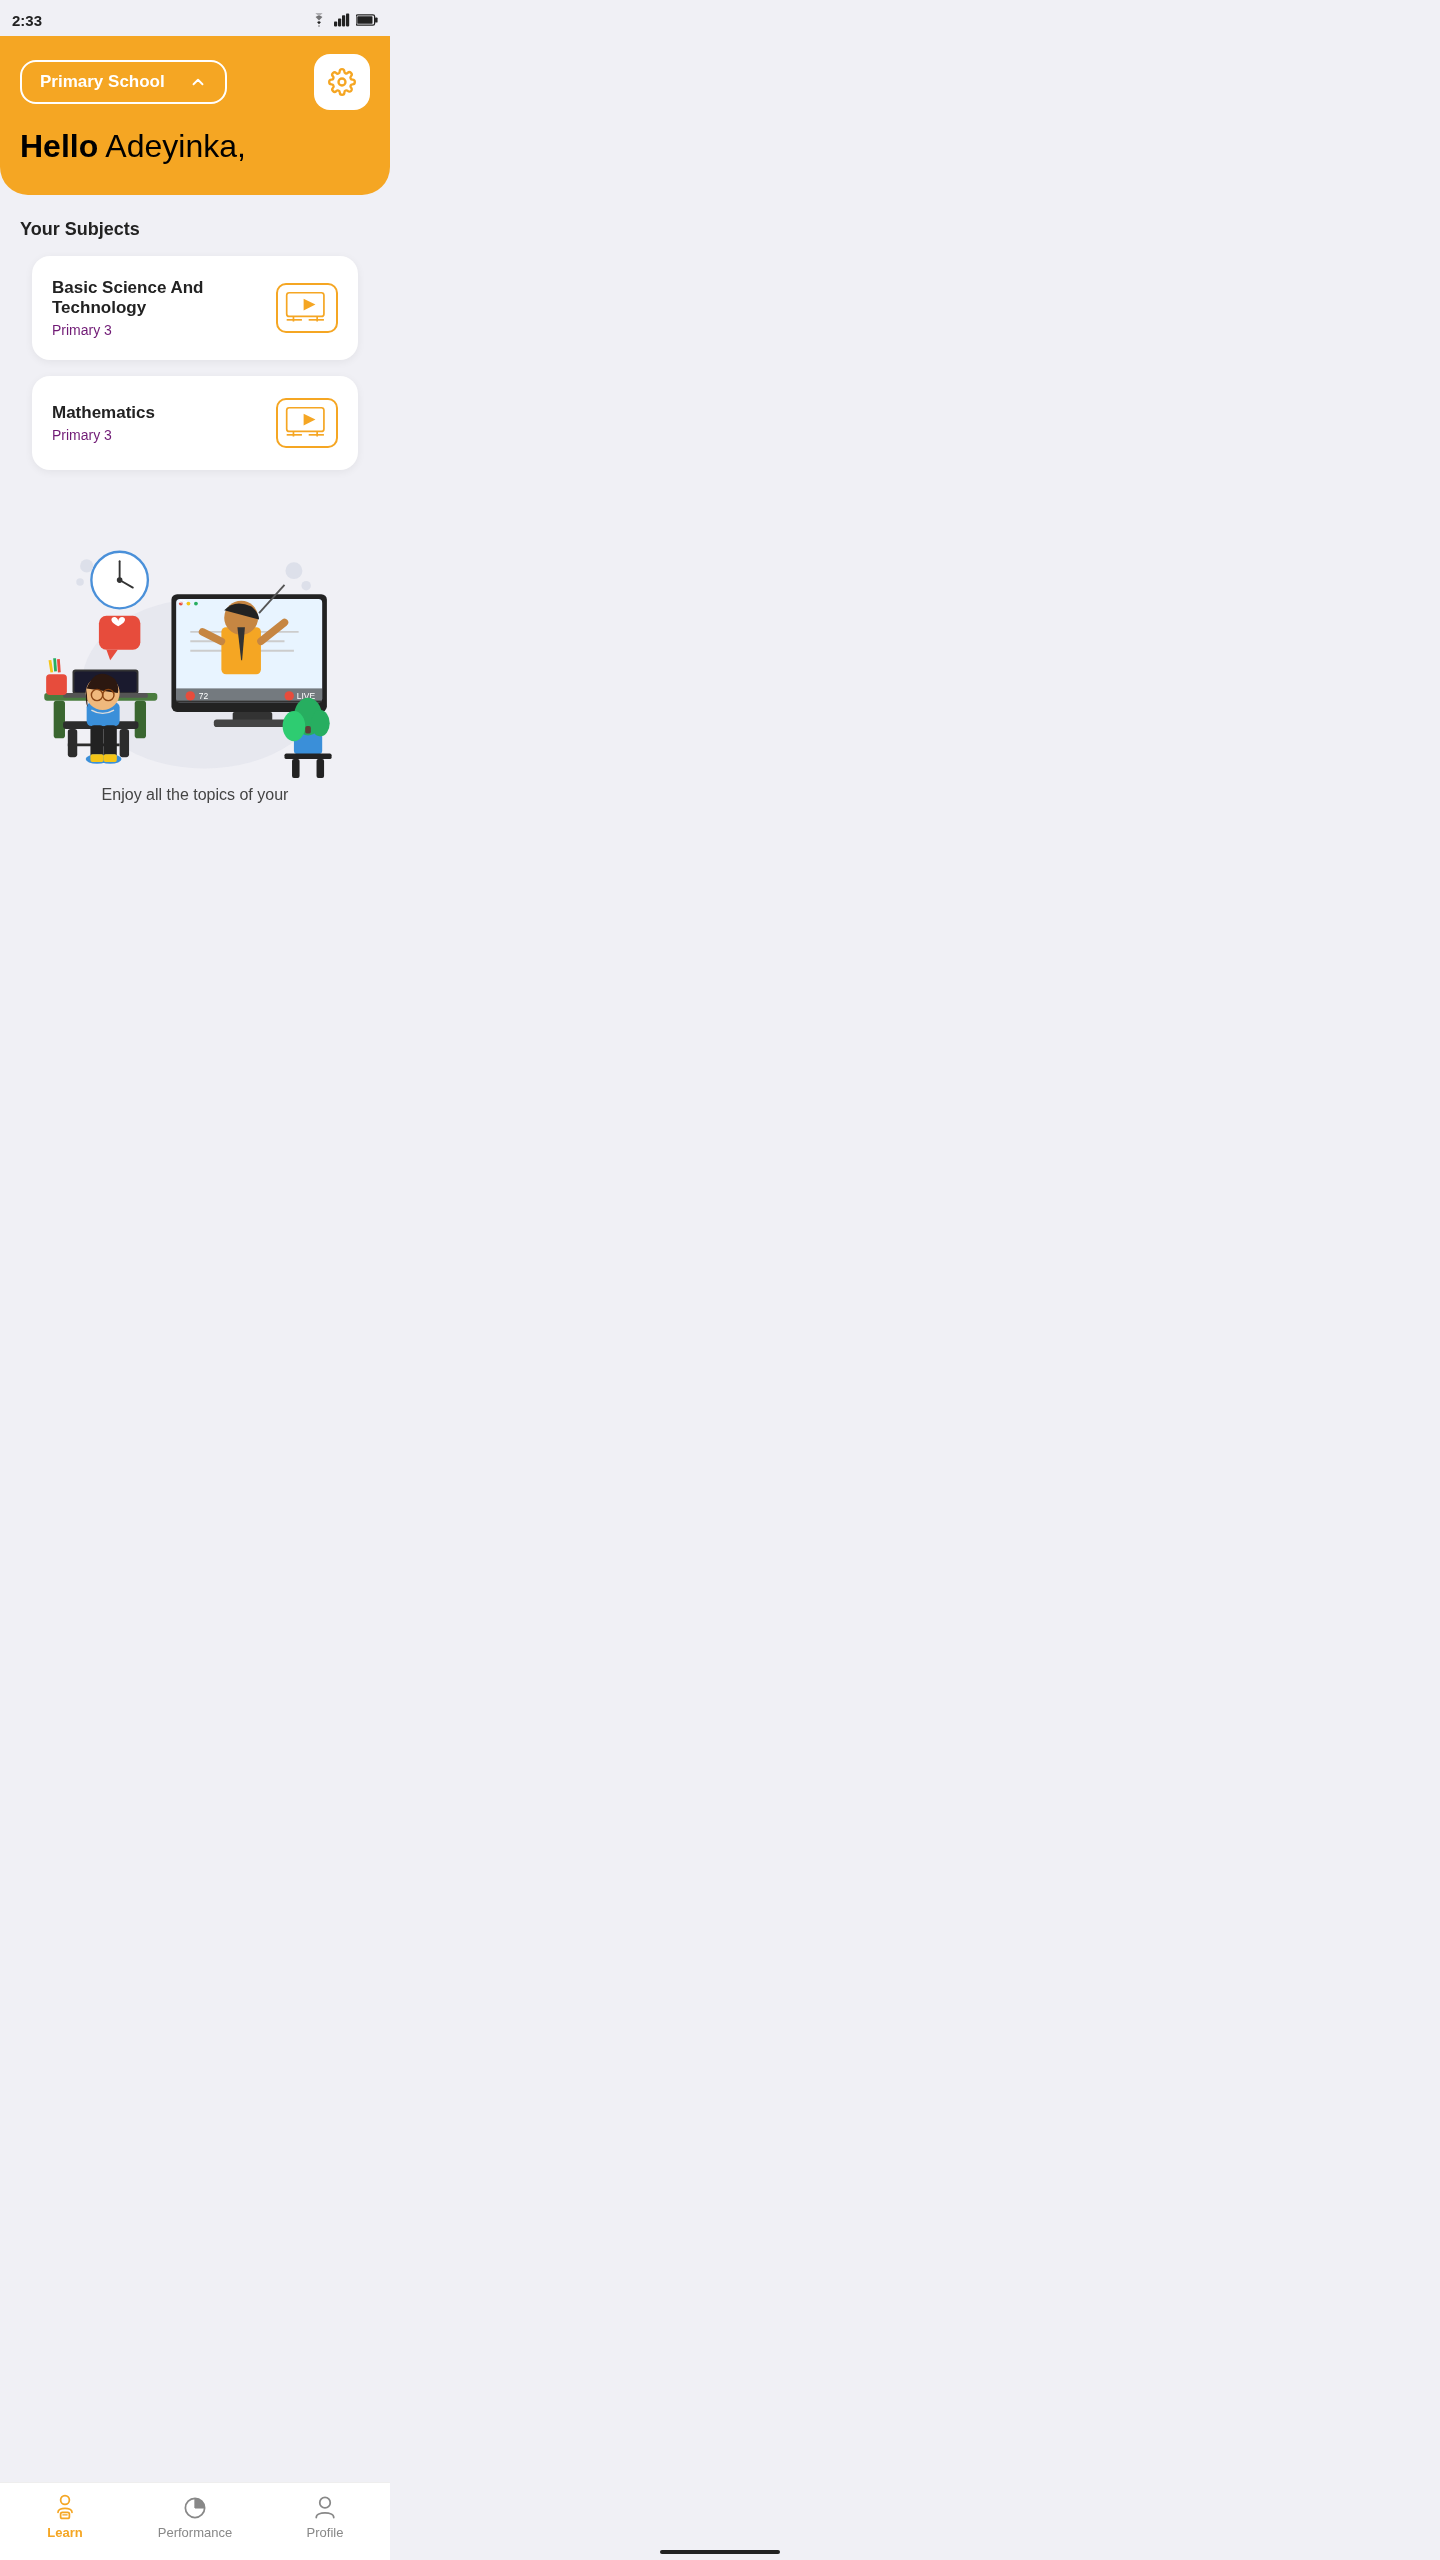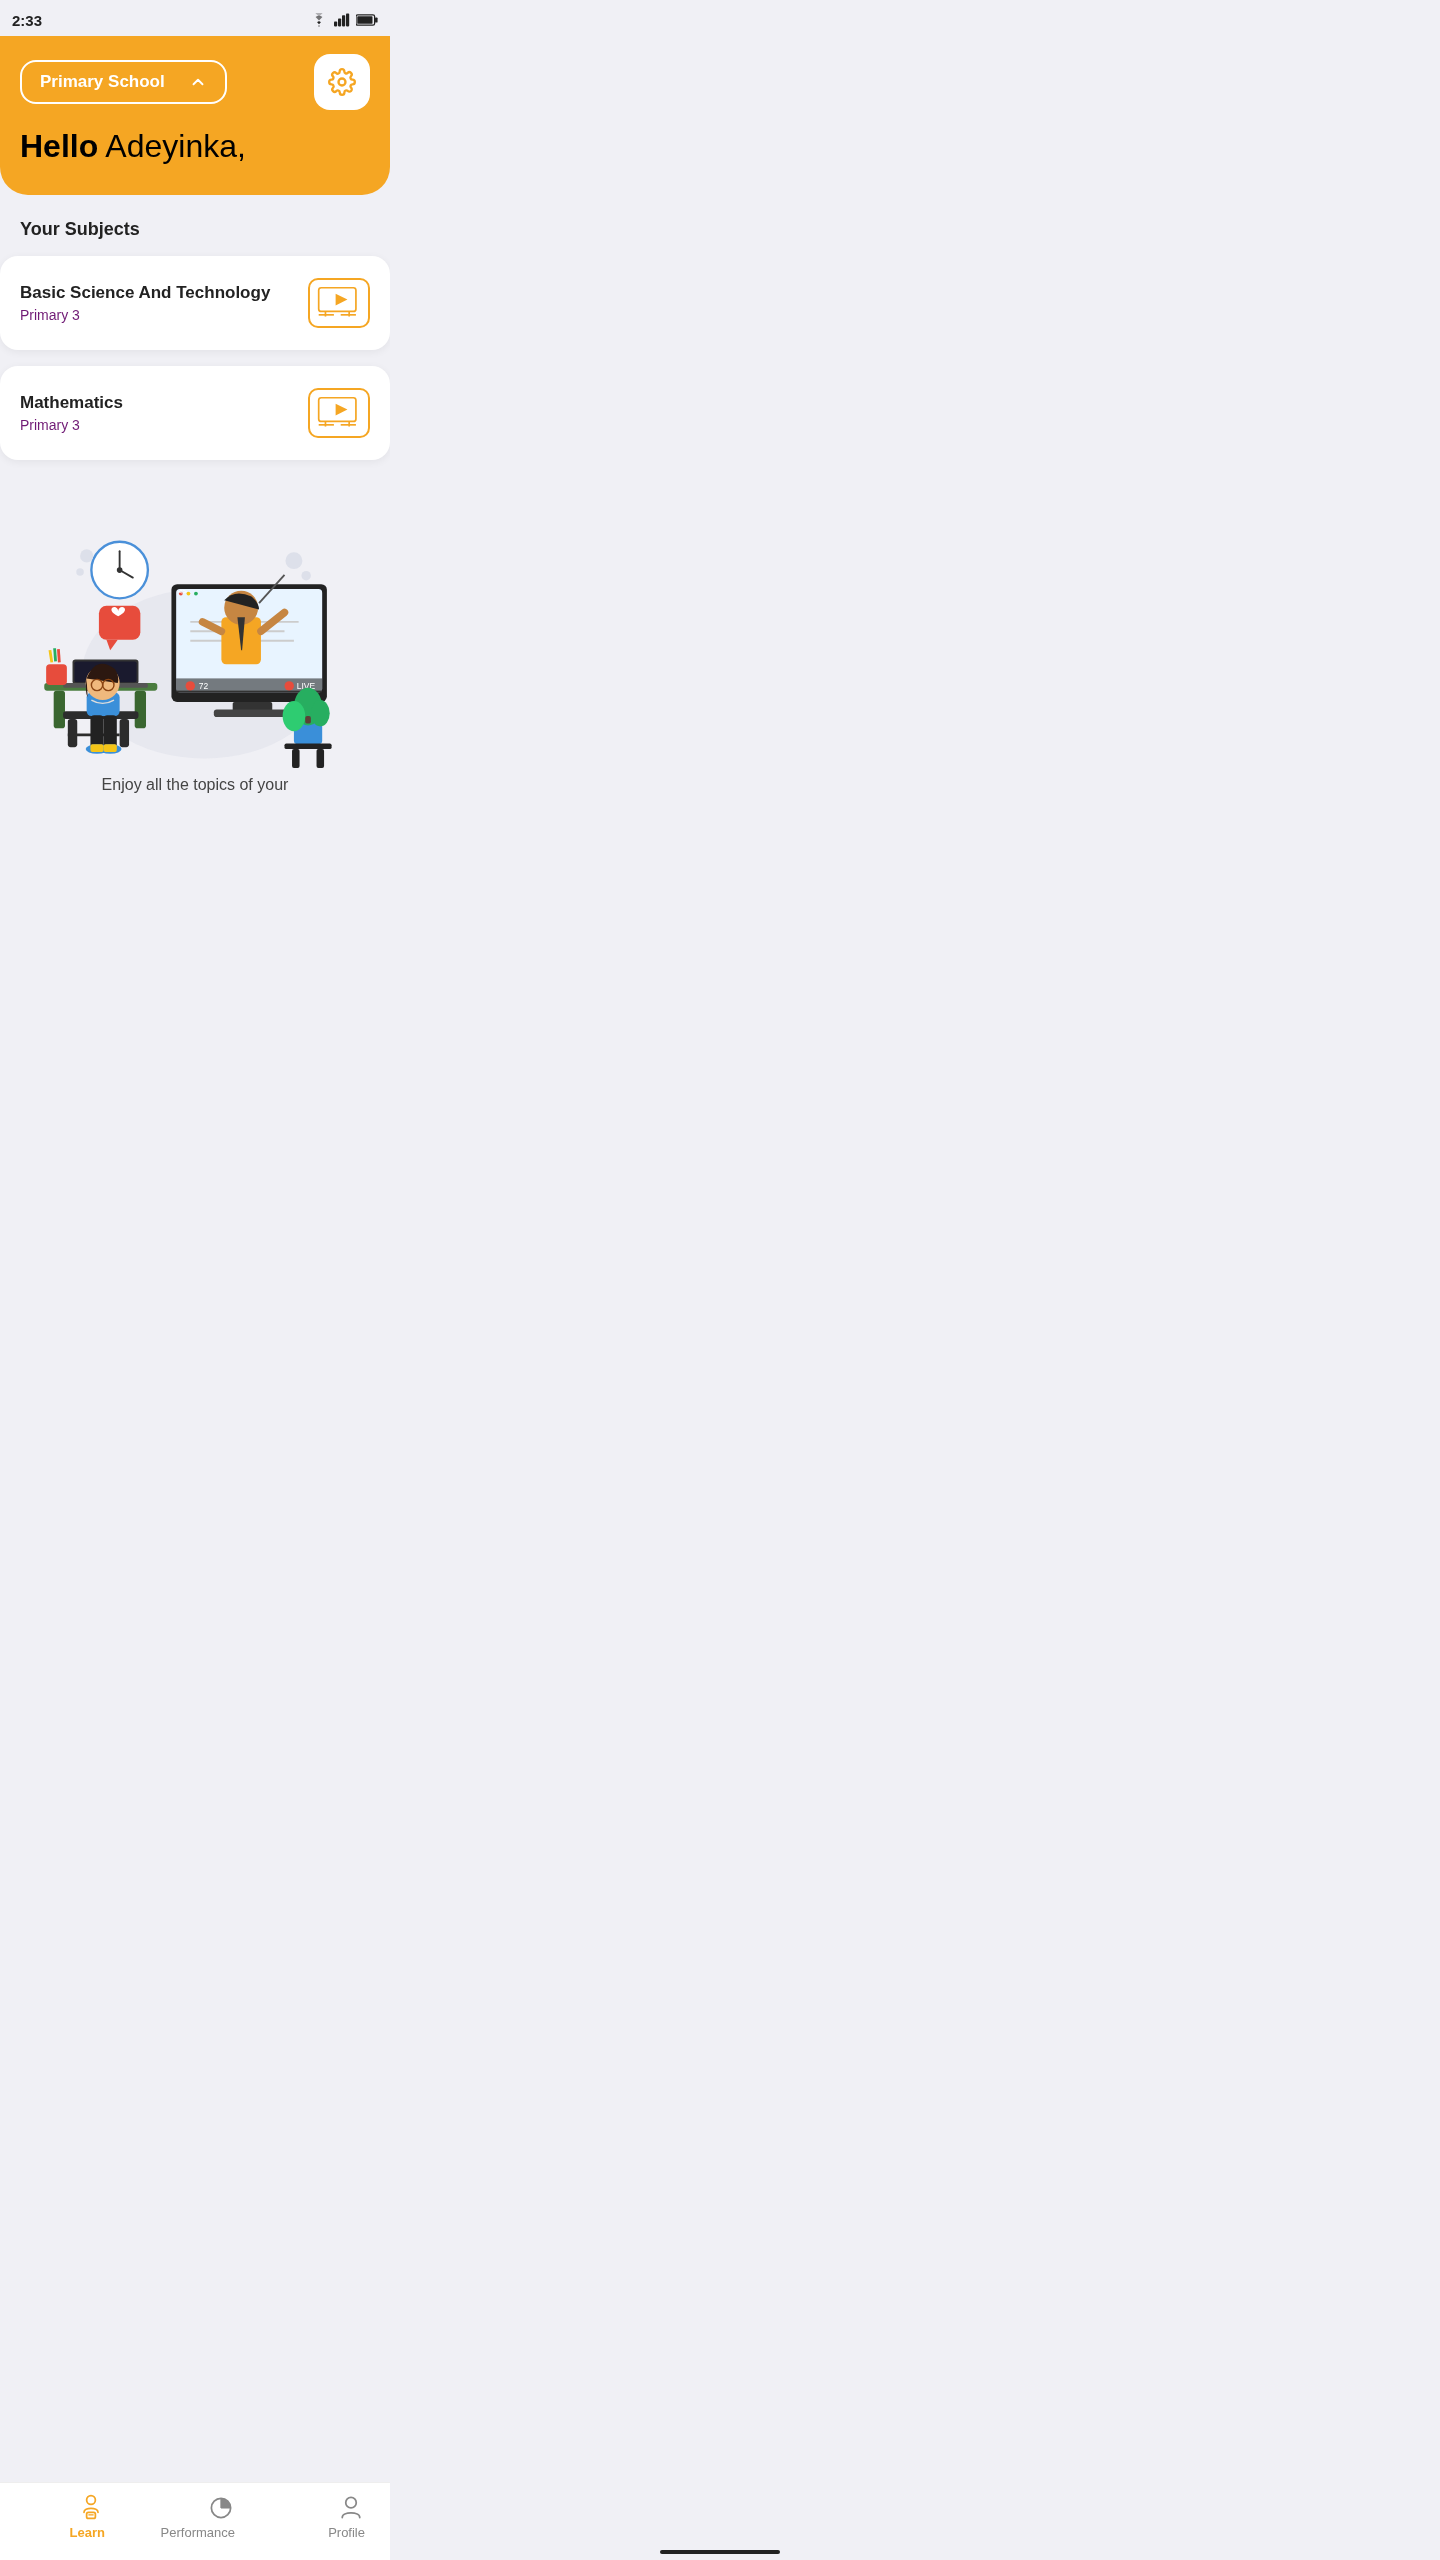--- a/index.html
+++ b/index.html
@@ -87,21 +87,21 @@
       font-size: 18px;
       font-weight: 700;
       color: #222;
       padding: 0 20px;
       margin-bottom: 16px;
     }
 
     .subject-card {
       background: #fff;
       border-radius: 18px;
-      margin: 0 0 16px;
+      margin: 0 32px 16px;
       padding: 22px 20px;
       display: flex;
       align-items: center;
       justify-content: space-between;
       box-shadow: 0 2px 8px rgba(0,0,0,0.06);
       cursor: pointer;
     }
     .subject-info {}
     .subject-name {
       font-size: 17px;
@@ -162,21 +162,21 @@
       background: #fff;
       border-top: 1px solid #eee;
       display: flex;
       justify-content: space-around;
       align-items: center;
       padding: 10px 0 20px;
     }
     .nav-item {
       display: flex;
       flex-direction: column;
-      align-items: flex-end;
+      align-items: center;
       gap: 4px;
       cursor: pointer;
       min-width: 80px;
     }
     .nav-label {
       font-size: 13px;
       color: #888;
     }
     .nav-label.active {
       color: #F5A623;

